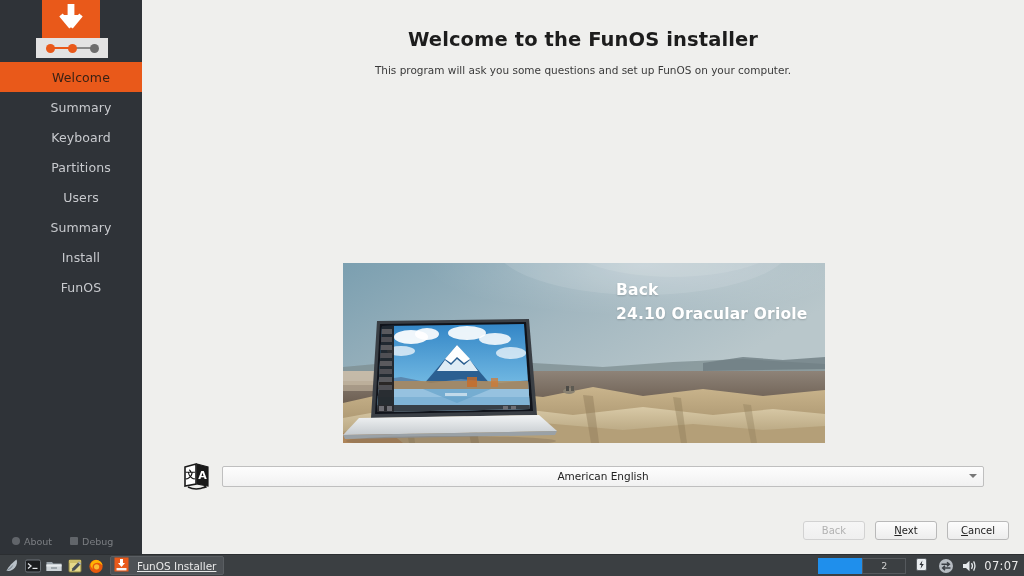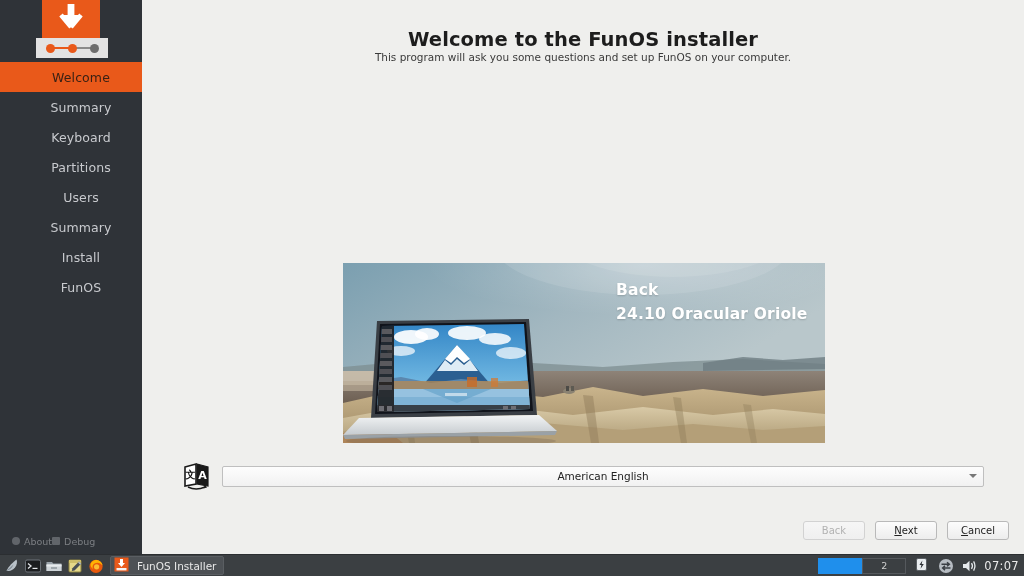--- a/index.html
+++ b/index.html
@@ -69,20 +69,21 @@
   .step.active {
     background: #e9591a;
     color: #3a2114;
     font-weight: 400;
   }
 
   .sidebar-bottom {
     margin-top: auto;
     height: 26px;
     display: flex; align-items: center;
+    gap: 18px;
     padding-left: 12px;
     opacity: .45;
   }
   .sb-link {
     display: flex; align-items: center; gap: 4px;
     color: #d3d5d8; font-size: 9.5px;
   }
   .sb-ico {
     width: 8px; height: 8px; border-radius: 50%;
     background: #9ea2a7; display: inline-block;
@@ -99,20 +100,21 @@
   .main-title {
     text-align: center;
     margin-top: 28px;
     font-size: 19.5px;
     font-weight: bold;
     color: #1d1d1d;
     letter-spacing: .1px;
   }
   .main-sub {
     text-align: center;
+    margin-top: 13px;
     font-size: 10.5px;
     color: #3a3a3a;
   }
 
   
   .banner {
     position: absolute;
     left: 201px; top: 263px;
     width: 482px; height: 180px;
     overflow: hidden;
@@ -194,21 +196,21 @@
   .tb-ico { width: 18px; height: 18px; display: block; }
   .tb-task {
     display: flex; align-items: center; gap: 5px;
     margin-left: 5px;
     height: 19px;
     padding: 0 7px 0 3px;
     background: #4d5155;
     border: 1px solid #5a5e62;
     border-radius: 2px;
   }
-  .tb-task-label { color: #e8e8e8; font-size: 10.5px; }
+  .tb-task-label { color: #e8e8e8; font-size: 10.5px; text-decoration: underline; }
 
   .tb-right {
     margin-left: auto;
     display: flex; align-items: center; height: 22px;
   }
   .ws {
     width: 44px; height: 16px;
     display: flex; align-items: center; justify-content: center;
     font-size: 9.5px; color: #cfcfcf;
     border: 1px solid #55595d;

